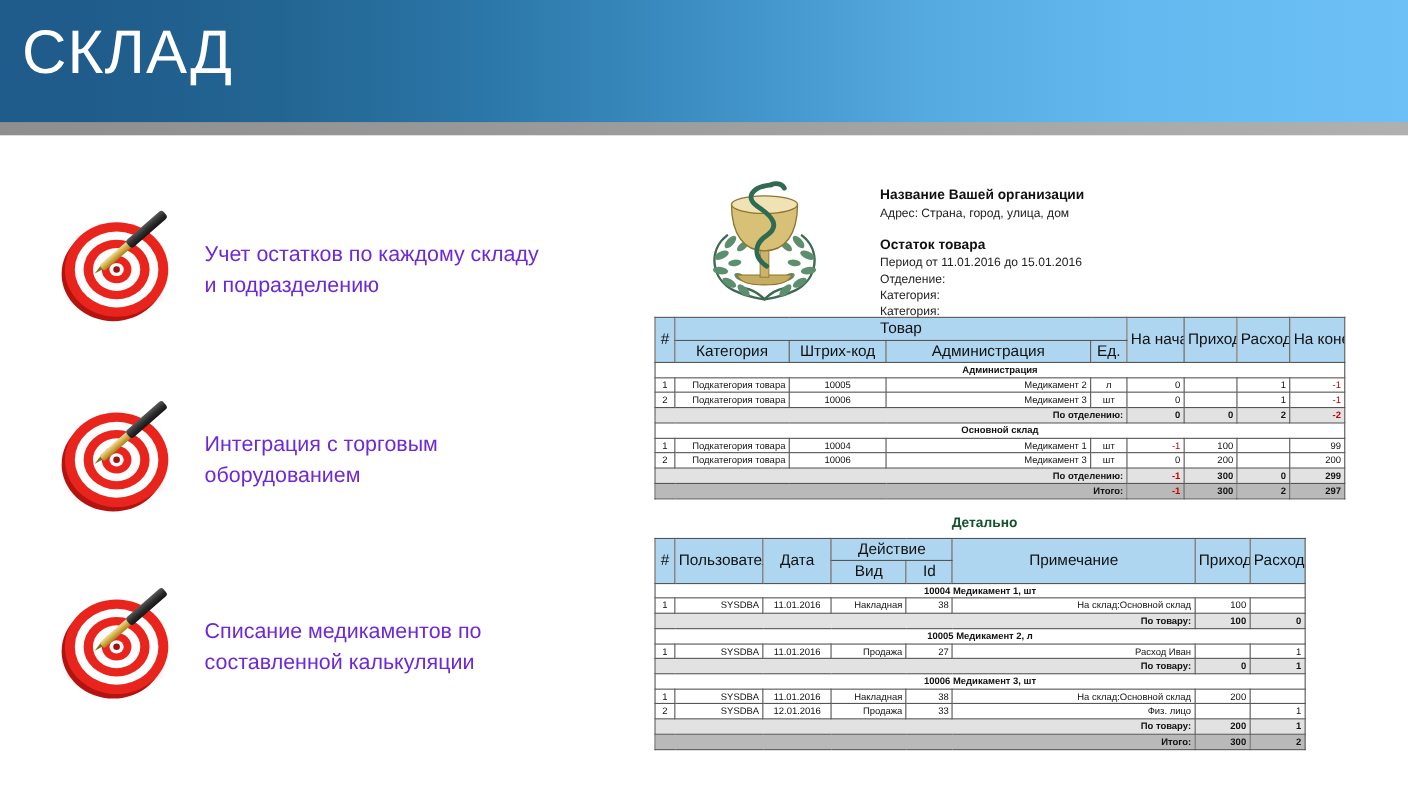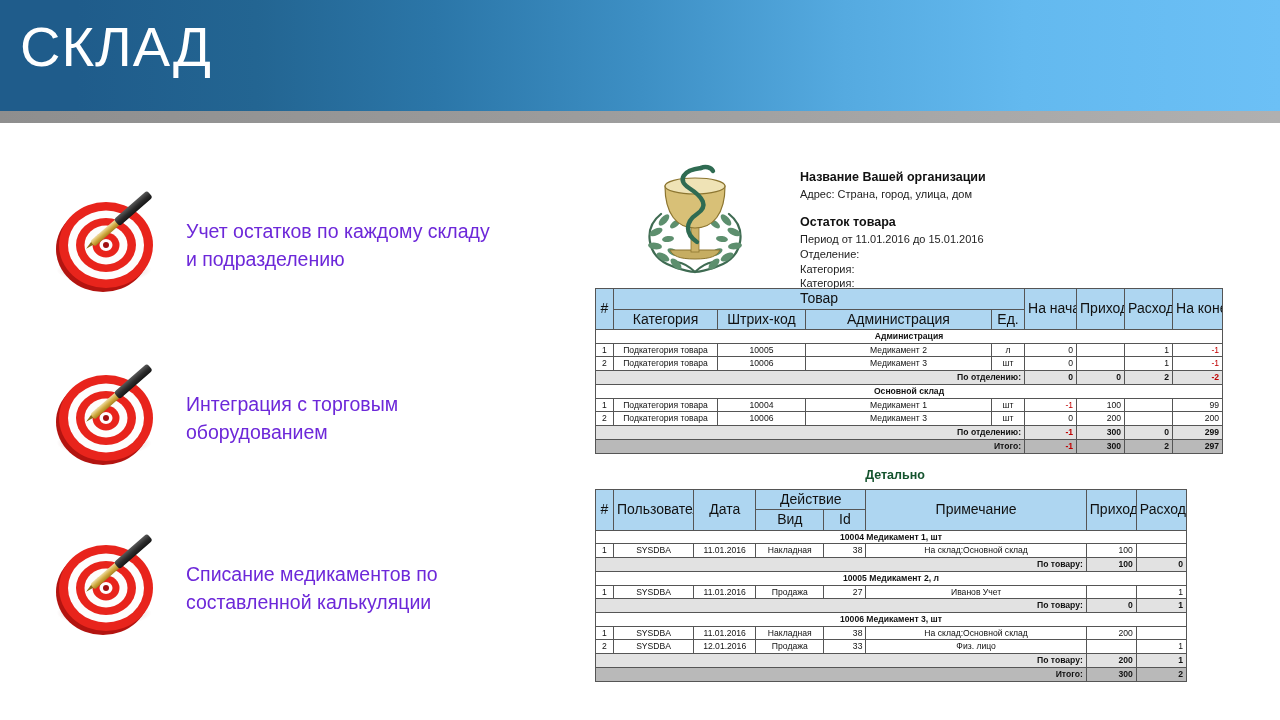--- a/index.html
+++ b/index.html
@@ -139,21 +139,21 @@
   .grp td {
     background: #ffffff;
     font-weight: bold;
     text-align: center;
     font-size: 8.6px;
   }
   .sub td { background: #e2e2e2; font-weight: bold; }
   .tot td { background: #b9b9b9; font-weight: bold; }
   .r { text-align: right; }
   .c { text-align: center; }
-  .l { text-align: center; }
+  .l { text-align: right; }
   .neg { color: #c00000; }
   .sec-title {
     text-align: center;
     font-size: 12.5px;
     font-weight: bold;
     color: #14532d;
     margin: 14px 0 7px 0;
   }
 </style>
 </head>
@@ -424,21 +424,21 @@
           </tr>
           <tr class="grp">
             <td colspan="8" class="l">10005 Медикамент 2, л</td>
           </tr>
           <tr>
             <td class="c">1</td>
             <td class="l">SYSDBA</td>
             <td class="c">11.01.2016</td>
             <td class="l">Продажа</td>
             <td class="r">27</td>
-            <td class="l">Иванов Учет</td>
+            <td class="l">Расход Иван</td>
             <td class="r"></td>
             <td class="r">1</td>
           </tr>
           <tr class="sub">
             <td colspan="6" class="r">По товару:</td>
             <td class="r">0</td>
             <td class="r">1</td>
           </tr>
           <tr class="grp">
             <td colspan="8" class="l">10006 Медикамент 3, шт</td>

